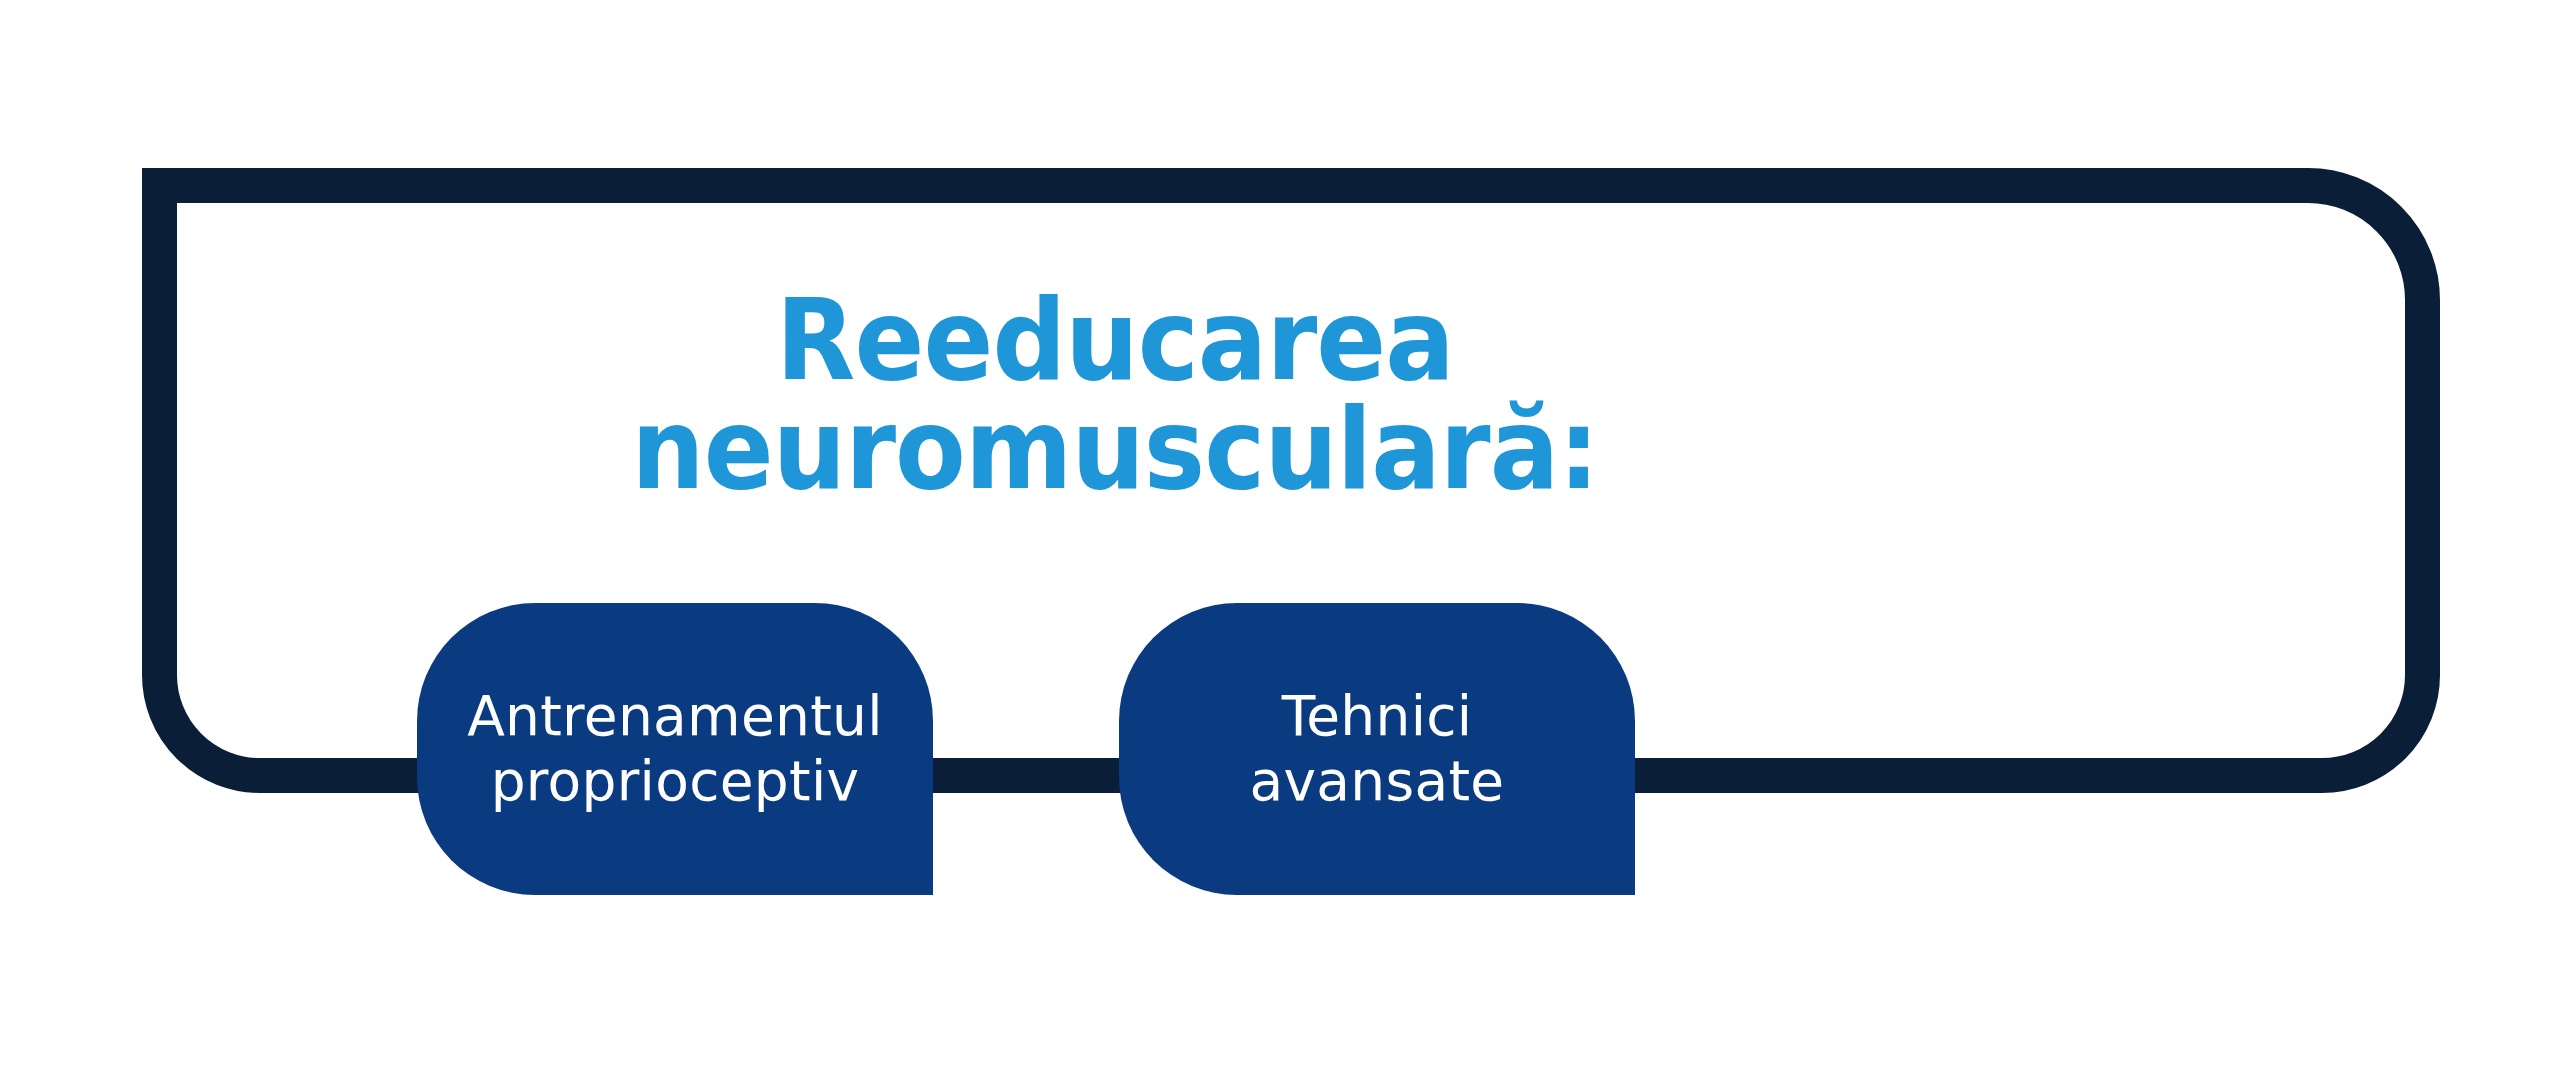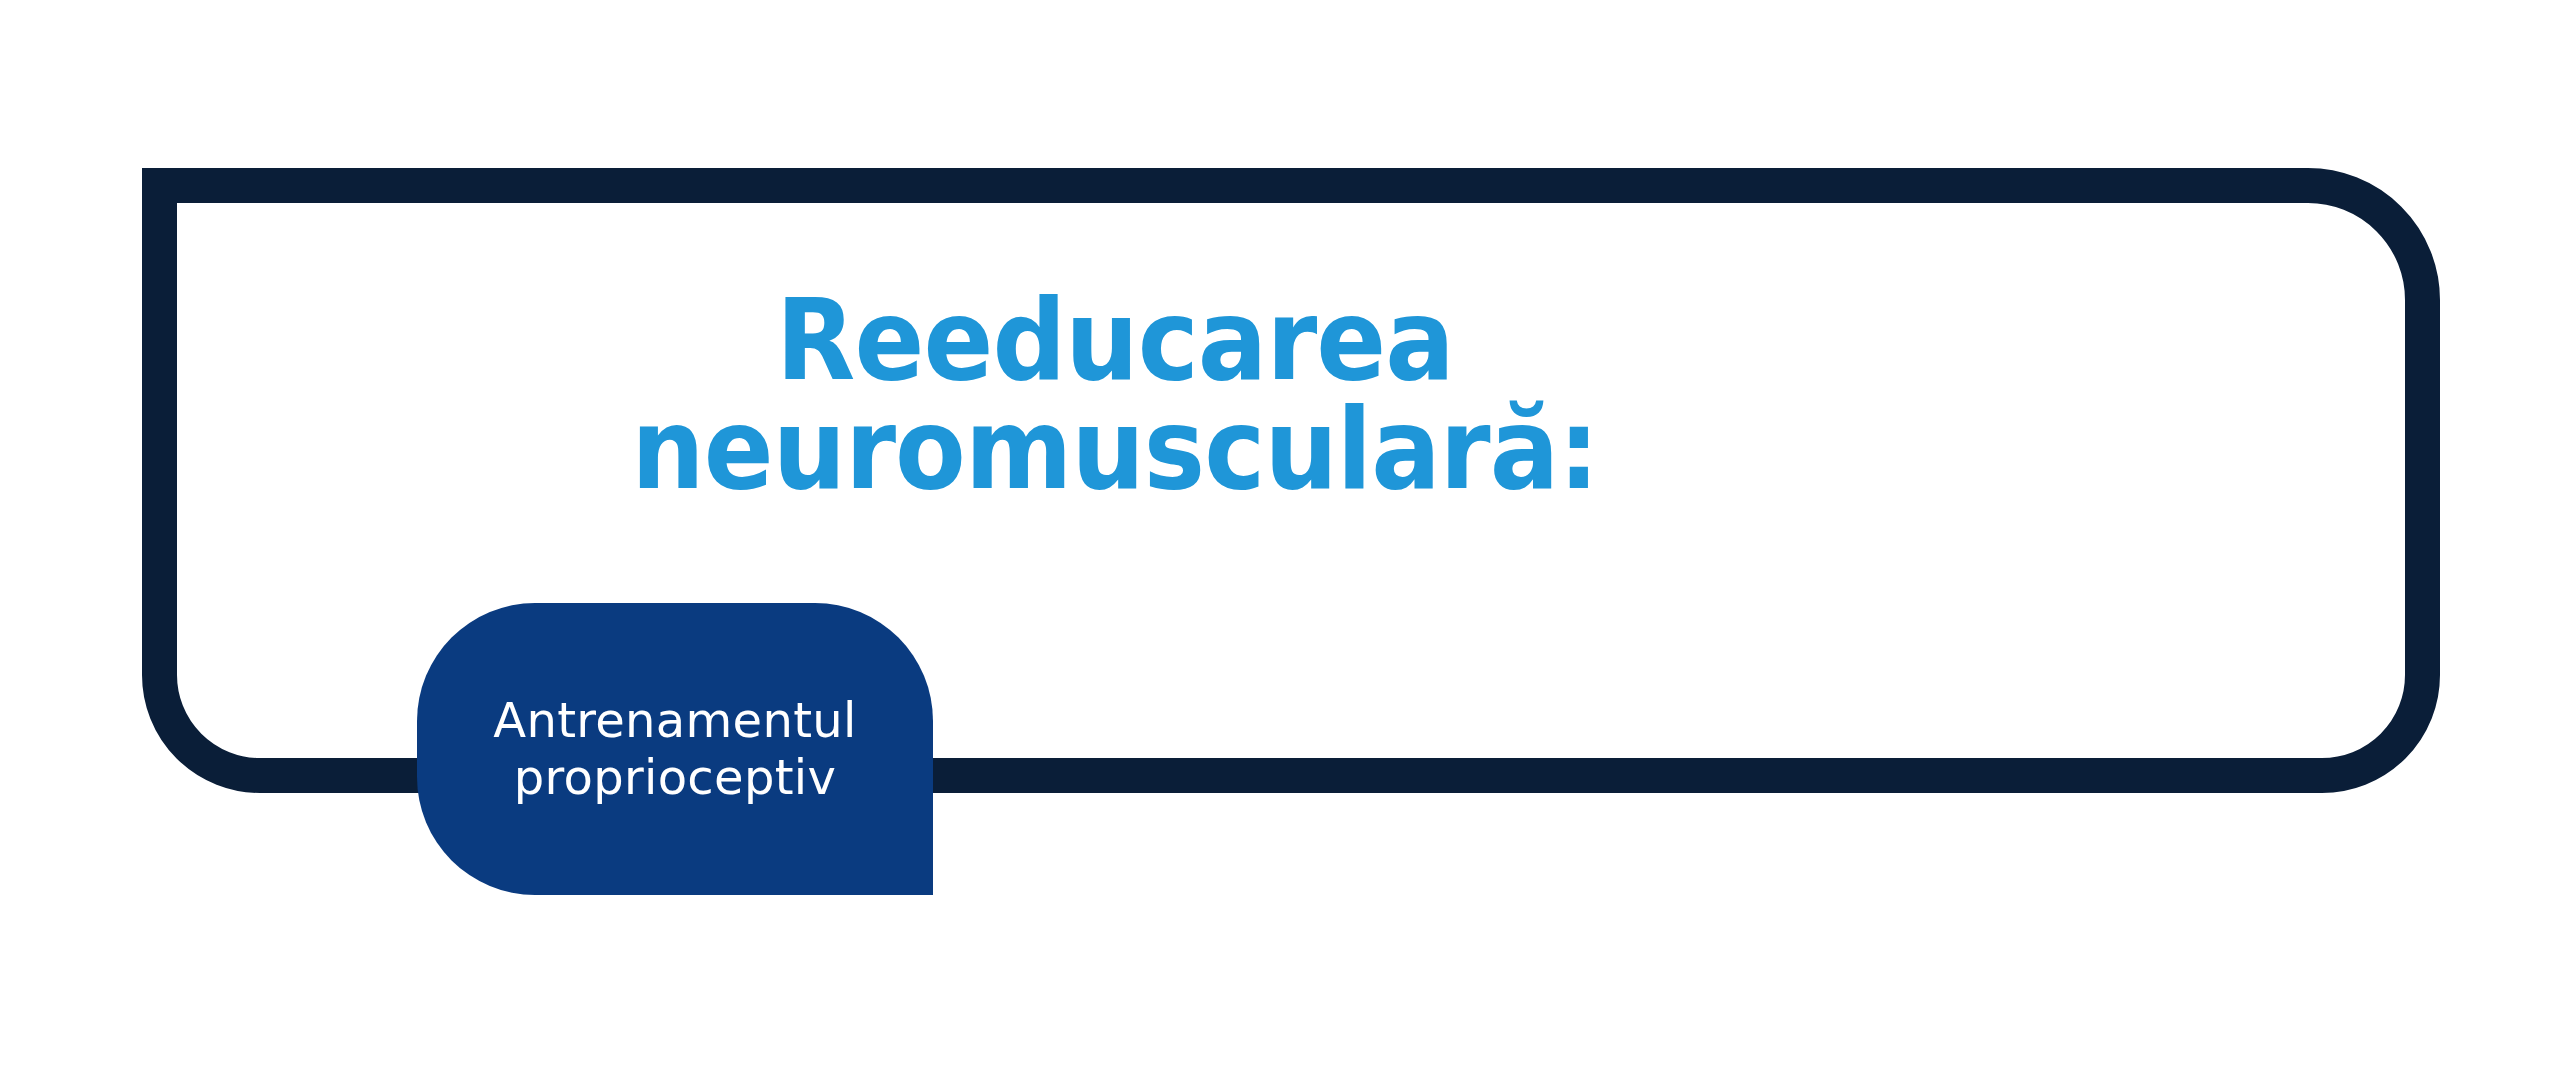--- a/index.html
+++ b/index.html
@@ -86,21 +86,21 @@
     text-align: center;
     box-sizing: border-box;
     padding: 0 18px;
     z-index: 3;
   }
   .card-gap { width: 93px; flex: 0 0 auto; }
 
   .card-label {
     font-family: "DejaVu Sans", sans-serif;
     font-weight: 400;
-    font-size: 48px;
+    font-size: 55px;
     line-height: 1.18;
     letter-spacing: 0.3px;
     white-space: pre-line;
     color: #ffffff;
   }
 </style>
 </head>
 <body>
 
 <div id="canvas">
@@ -118,15 +118,19 @@
     <div class="card">
       <span class="card-label">Antrenamentul
 proprioceptiv</span>
     </div>
 
     <div class="card-gap"></div>
 
 
     <div class="card-gap"></div>
 
+    <div class="card">
+      <span class="card-label">Tehnici
+avansate</span>
+    </div>
   </div>
 
 </div>
 
 </body></html>

